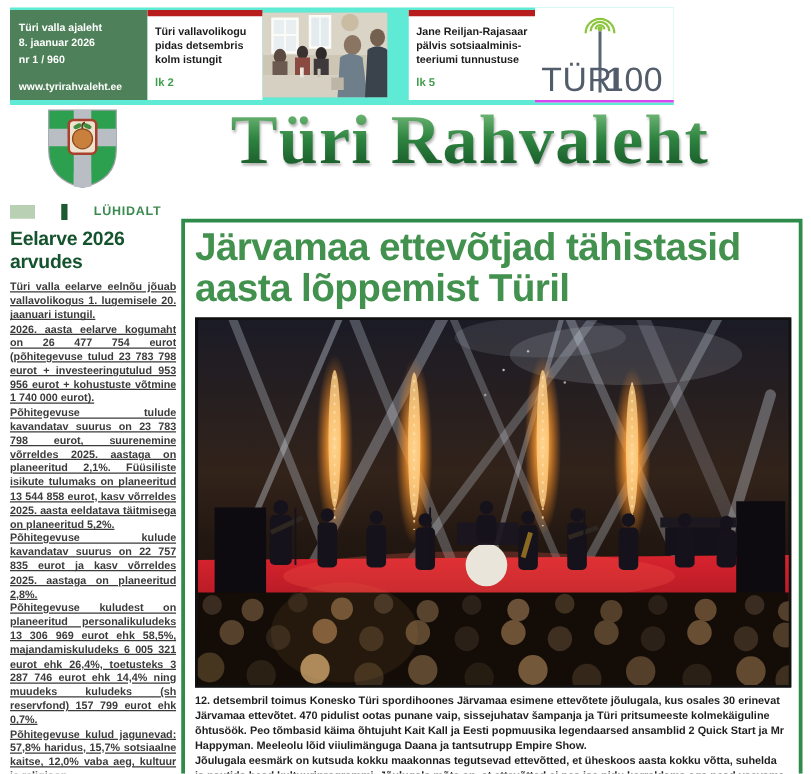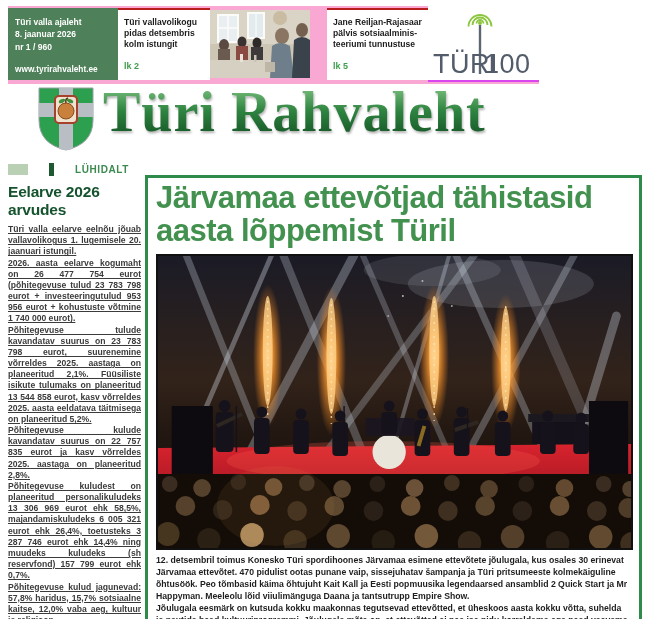--- a/index.html
+++ b/index.html
@@ -2,44 +2,44 @@
 <html><head>
 <meta charset="utf-8">
 <style>
   * { margin:0; padding:0; box-sizing:border-box; }
   html,body { background:#ffffff; }
   #page {
     position:relative; width:649px; height:619px; overflow:hidden;
     background:#ffffff; font-family:"Liberation Sans", sans-serif;
   }
   
-  #topbar { position:absolute; left:8px; top:6px; width:531px; height:78px; background:#f9a8d4; }
+  #topbar { position:absolute; left:8px; top:6px; width:531px; height:78px; background:#5eead4; }
   .infobox {
     position:absolute; left:0; top:2px; width:110px; height:72px;
     background:#4e8059; color:#fff; padding:8px 7px; font-weight:bold; font-size:8.5px; line-height:1.45;
   }
   .infobox .site { margin-top:10px; font-size:8.3px; }
   .teaser {
-    position:absolute; top:2px; height:72px; background:#fff; border-top:2px solid #b91c1c;
+    position:absolute; top:2px; height:72px; background:#fff; border-top:5px solid #b91c1c;
     padding:7px 6px 5px 6px; font-size:8.6px; font-weight:bold; color:#1c1c1c; line-height:1.3;
   }
   .teaser .page { position:absolute; left:6px; bottom:7px; color:#3f9e4d; font-size:9px; }
   .t1 { left:110px; width:92px; }
   .t2 { left:319px; width:106px; }
   .t3 { left:437px; width:82px;padding-left:28px; }
   .topphoto { position:absolute; left:202px; top:4px; width:100px; height:68px; }
   .logobox {
     position:absolute; right:0; top:0; width:111px; height:76px; background:#fff;
     border-bottom:2px solid #d946ef; display:flex; align-items:flex-end; justify-content:center;
   }
   
   #masthead { position:absolute; left:8px; top:84px; width:641px; height:76px; }
   .coa { position:absolute; left:28px; top:2px; }
   .masthead-title {
-    position:absolute; left:95px; right:0; top:-4px; text-align:left;
+    position:absolute; left:95px; right:0; top:-4px; text-align:center;
     font-family:"Liberation Serif", serif; font-weight:bold; font-size:56px; letter-spacing:1px;
     background:linear-gradient(180deg,#8fcf8f 0%,#2e8440 48%,#0f4a20 100%);
     -webkit-background-clip:text; background-clip:text; color:transparent;
     filter:drop-shadow(1px 2px 1px rgba(40,40,40,.35));
     white-space:nowrap;
   }
   
   #briefs { position:absolute; left:8px; top:163px; width:133px; height:456px; overflow:hidden; }
   .label-row { display:flex; align-items:center; gap:21px; margin-bottom:7px; }
   .label-sq-light { width:20px; height:11px; background:#b9d0b4; }

